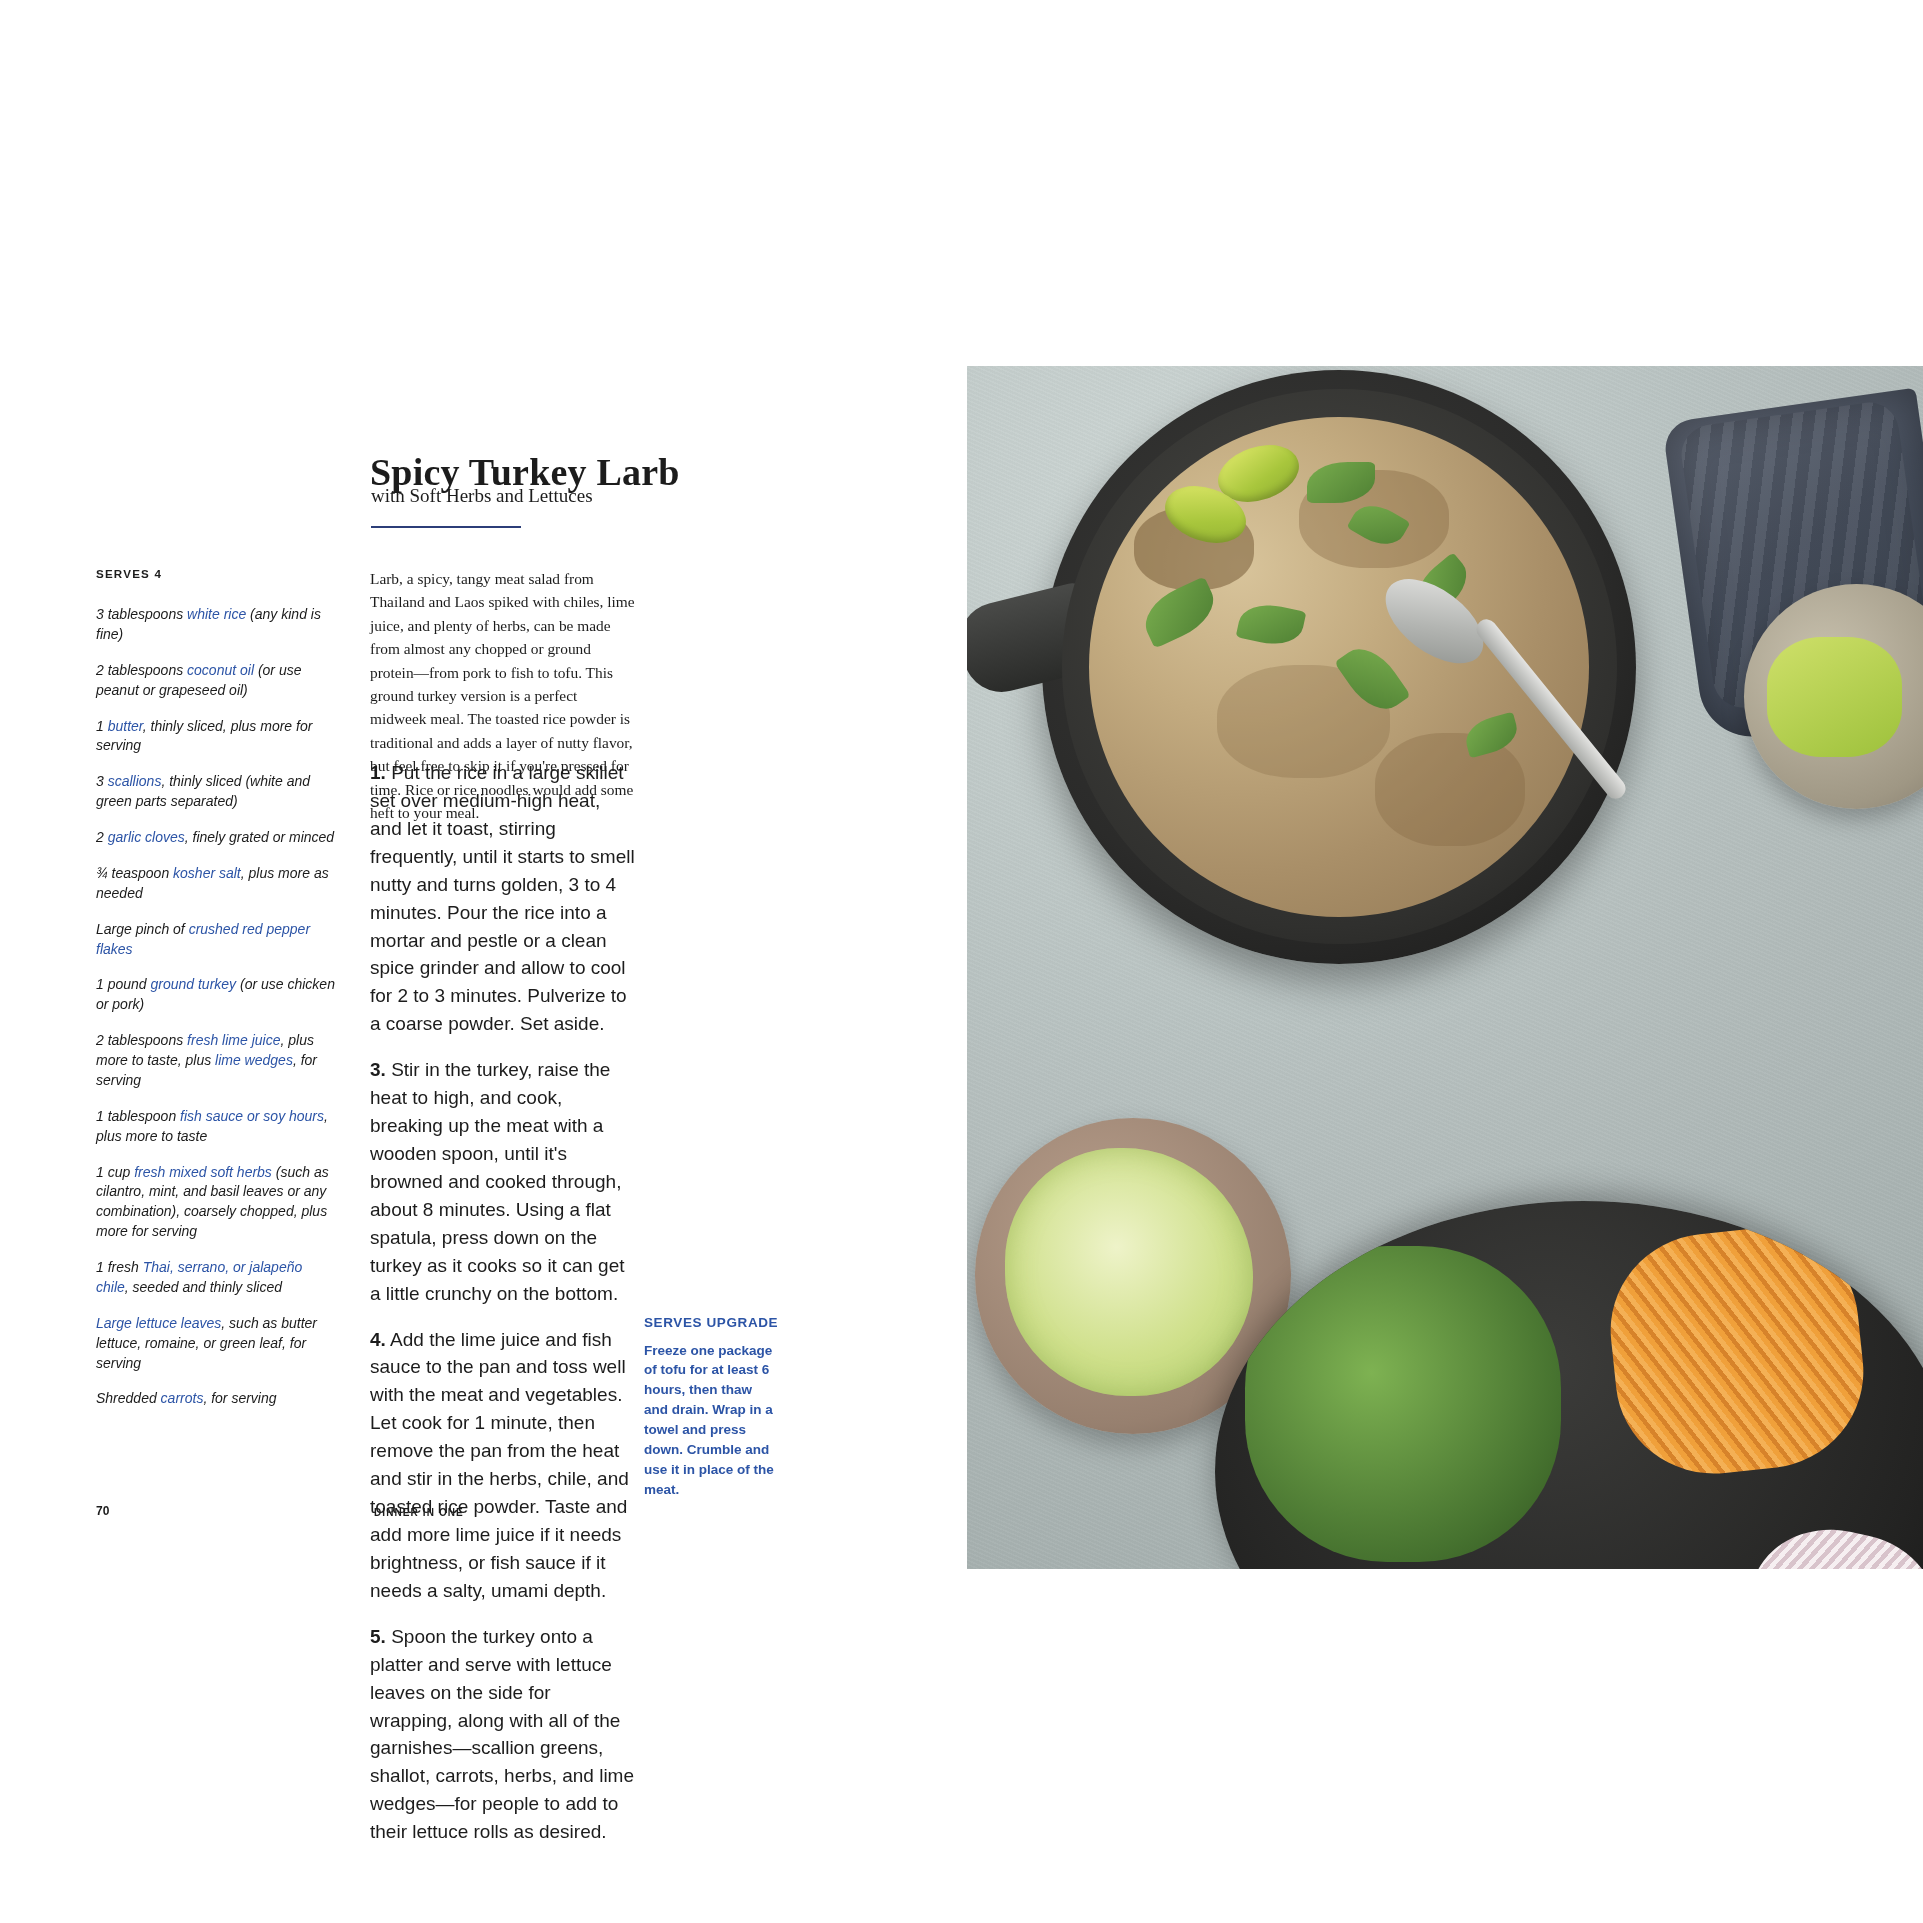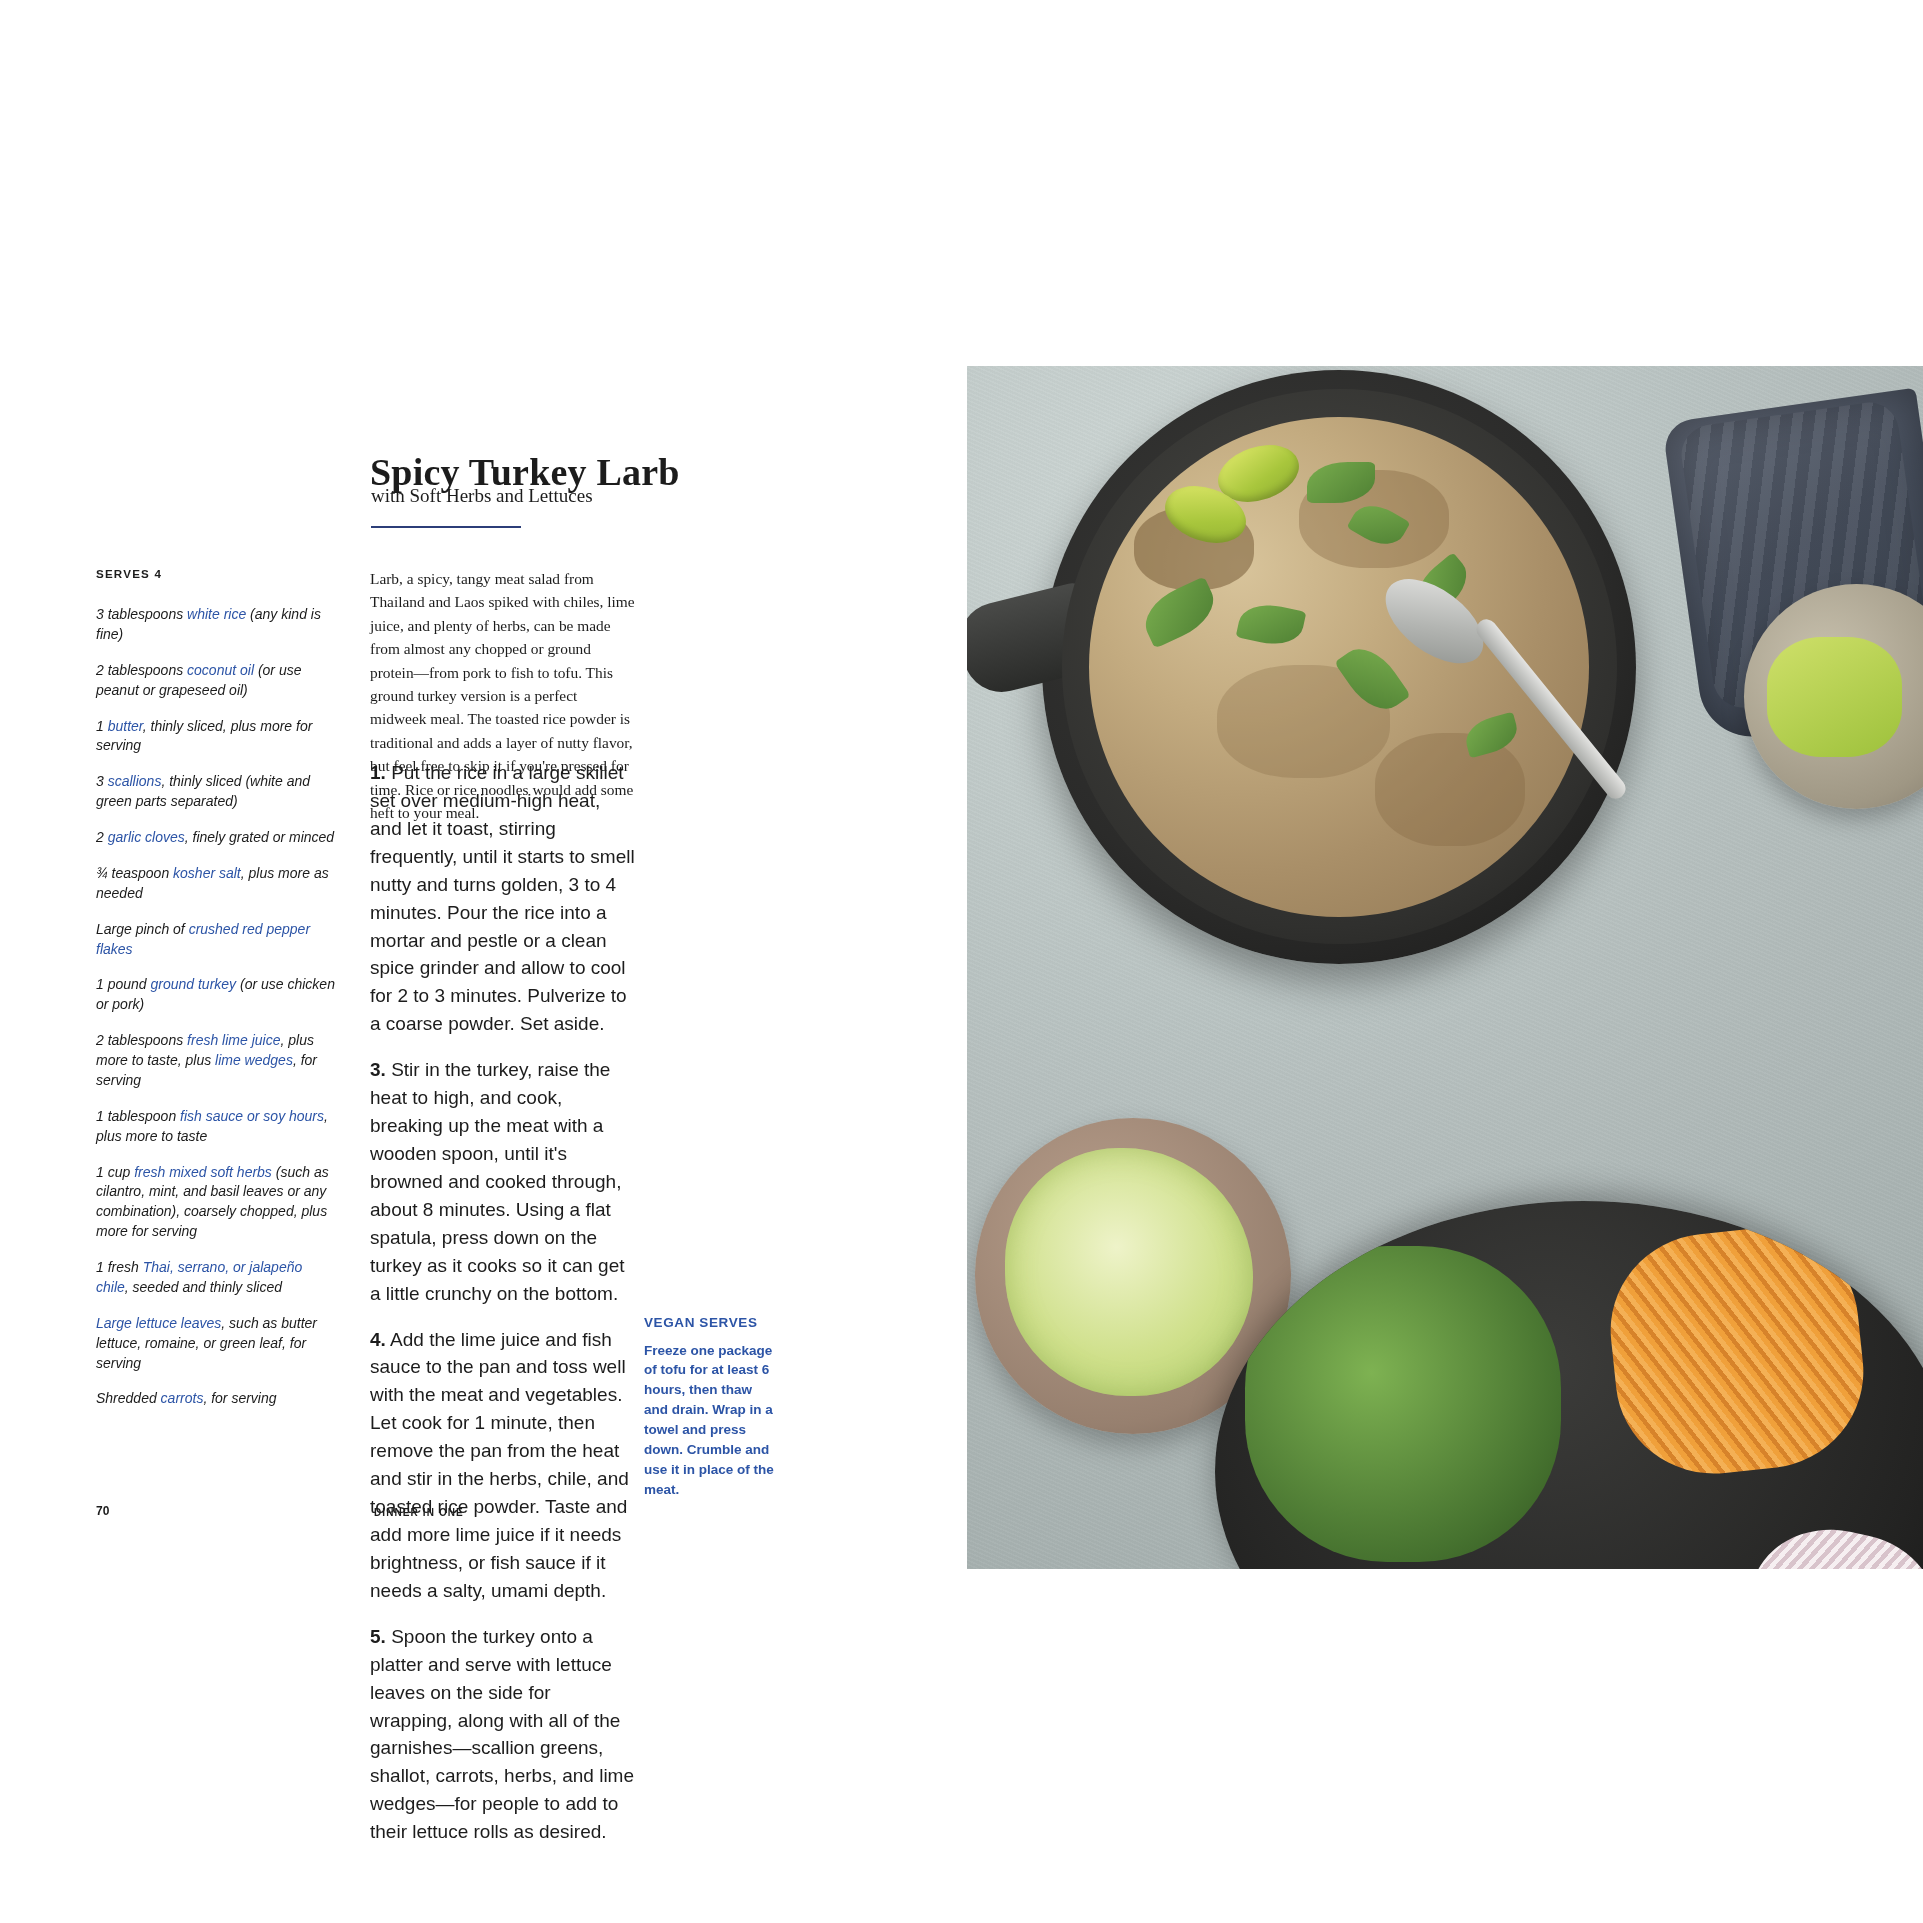--- a/index.html
+++ b/index.html
@@ -407,20 +407,20 @@
   <div class="intro">Larb, a spicy, tangy meat salad from Thailand and Laos spiked with chiles, lime juice, and plenty of herbs, can be made from almost any chopped or ground protein—from pork to fish to tofu. This ground turkey version is a perfect midweek meal. The toasted rice powder is traditional and adds a layer of nutty flavor, but feel free to skip it if you're pressed for time. Rice or rice noodles would add some heft to your meal.</div>
 
   <div class="steps" id="steps-list">
       <p><b>1.</b> Put the rice in a large skillet set over medium-high heat, and let it toast, stirring frequently, until it starts to smell nutty and turns golden, 3 to 4 minutes. Pour the rice into a mortar and pestle or a clean spice grinder and allow to cool for 2 to 3 minutes. Pulverize to a coarse powder. Set aside.</p>
       <p><b>3.</b> Stir in the turkey, raise the heat to high, and cook, breaking up the meat with a wooden spoon, until it's browned and cooked through, about 8 minutes. Using a flat spatula, press down on the turkey as it cooks so it can get a little crunchy on the bottom.</p>
       <p><b>4.</b> Add the lime juice and fish sauce to the pan and toss well with the meat and vegetables. Let cook for 1 minute, then remove the pan from the heat and stir in the herbs, chile, and toasted rice powder. Taste and add more lime juice if it needs brightness, or fish sauce if it needs a salty, umami depth.</p>
       <p><b>5.</b> Spoon the turkey onto a platter and serve with lettuce leaves on the side for wrapping, along with all of the garnishes—scallion greens, shallot, carrots, herbs, and lime wedges—for people to add to their lettuce rolls as desired.</p>
     </div>
 
   <div class="vegan">
-    <div class="vegan-title">VEGAN SERVES</div>
+    <div class="vegan-title">SERVES UPGRADE</div>
     <div class="vegan-body">Freeze one package of tofu for at least 6 hours, then thaw and drain. Wrap in a towel and press down. Crumble and use it in place of the meat.</div>
   </div>
 
   <div class="folio">70</div>
   <div class="running-head">DINNER IN ONE</div>
 </div>
 
 
 </body></html>

